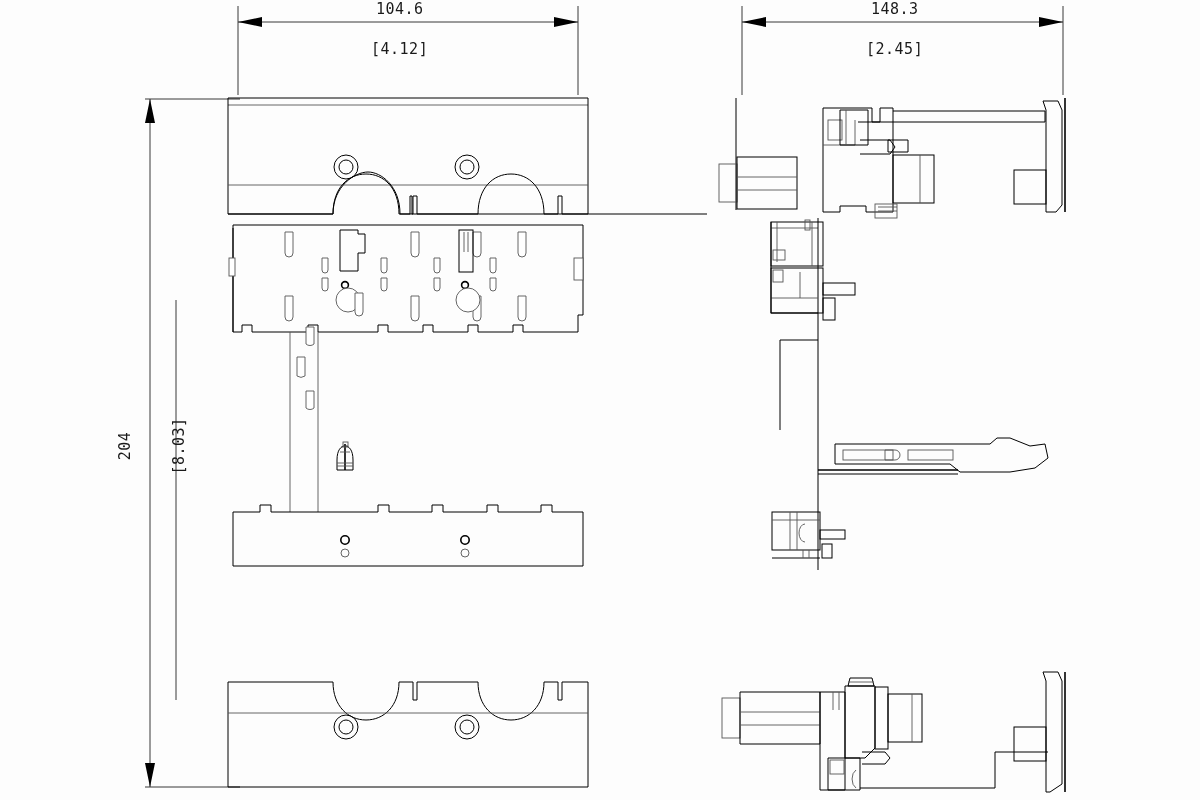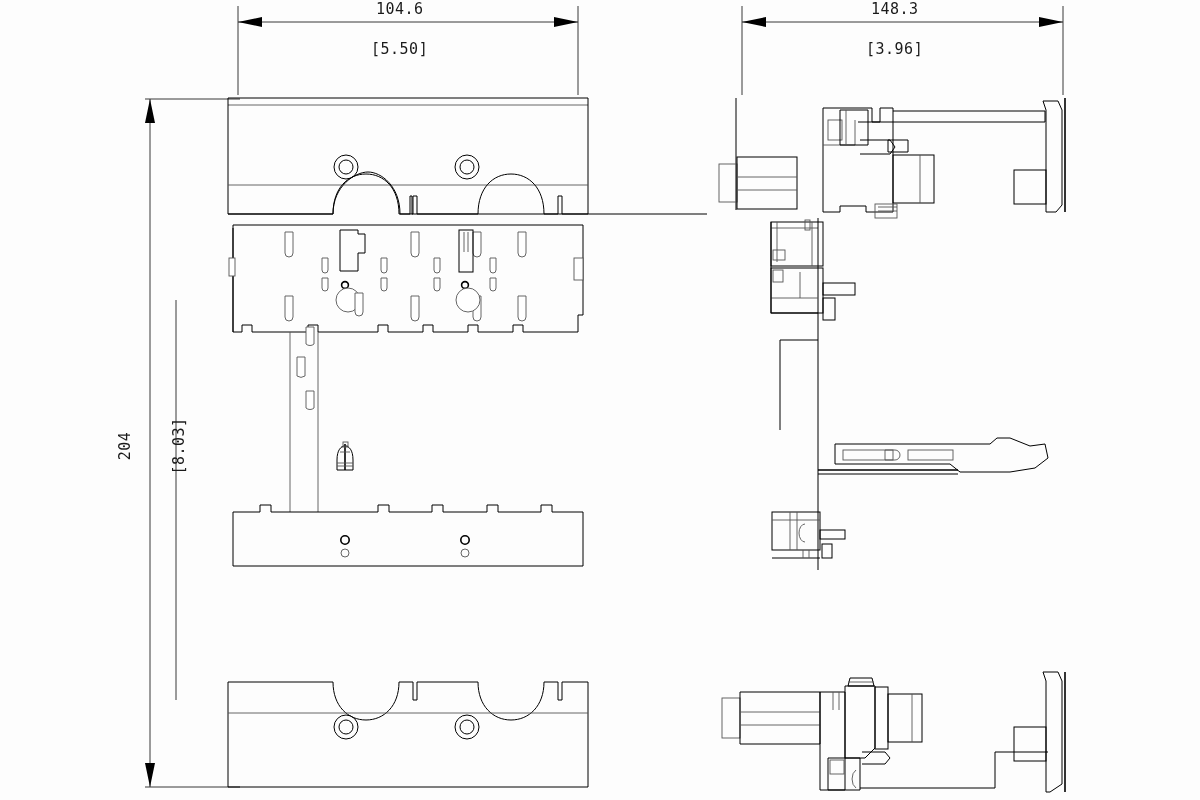--- a/index.html
+++ b/index.html
@@ -292,21 +292,21 @@
     <path class="thin" d="M856,770 A7,10 0 0 0 856,788" fill="none"></path>
     <path class="ln" d="M860,788 L995,788 L995,752 L1048,752" fill="#fff"></path>
     <path class="ln" d="M1043,672 L1058,672 L1062,681 L1062,784 L1050,792 L1046,792 L1046,681 Z" fill="#fff"></path>
     <line class="lnw" x1="1065" y1="672" x2="1065" y2="792"></line>
     <rect class="ln" x="1014" y="727" width="32" height="34" fill="#fff"></rect>
   </g>
 
 </svg>
 
 <div class="dimtext" style="left:376px;top:0px;">104.6</div>
-<div class="dimtext" style="left:371px;top:40px;">[5.50]</div>
+<div class="dimtext" style="left:371px;top:40px;">[4.12]</div>
 
 <div class="dimtext" style="left:871px;top:0px;">148.3</div>
-<div class="dimtext" style="left:866px;top:40px;">[3.96]</div>
+<div class="dimtext" style="left:866px;top:40px;">[2.45]</div>
 
 <div class="dimtext vert" style="left:111px;top:437px;transform:rotate(-90deg);">204</div>
 <div class="dimtext vert" style="left:150px;top:437px;transform:rotate(-90deg);">[8.03]</div>
 
 </div>
 
 </body></html>

